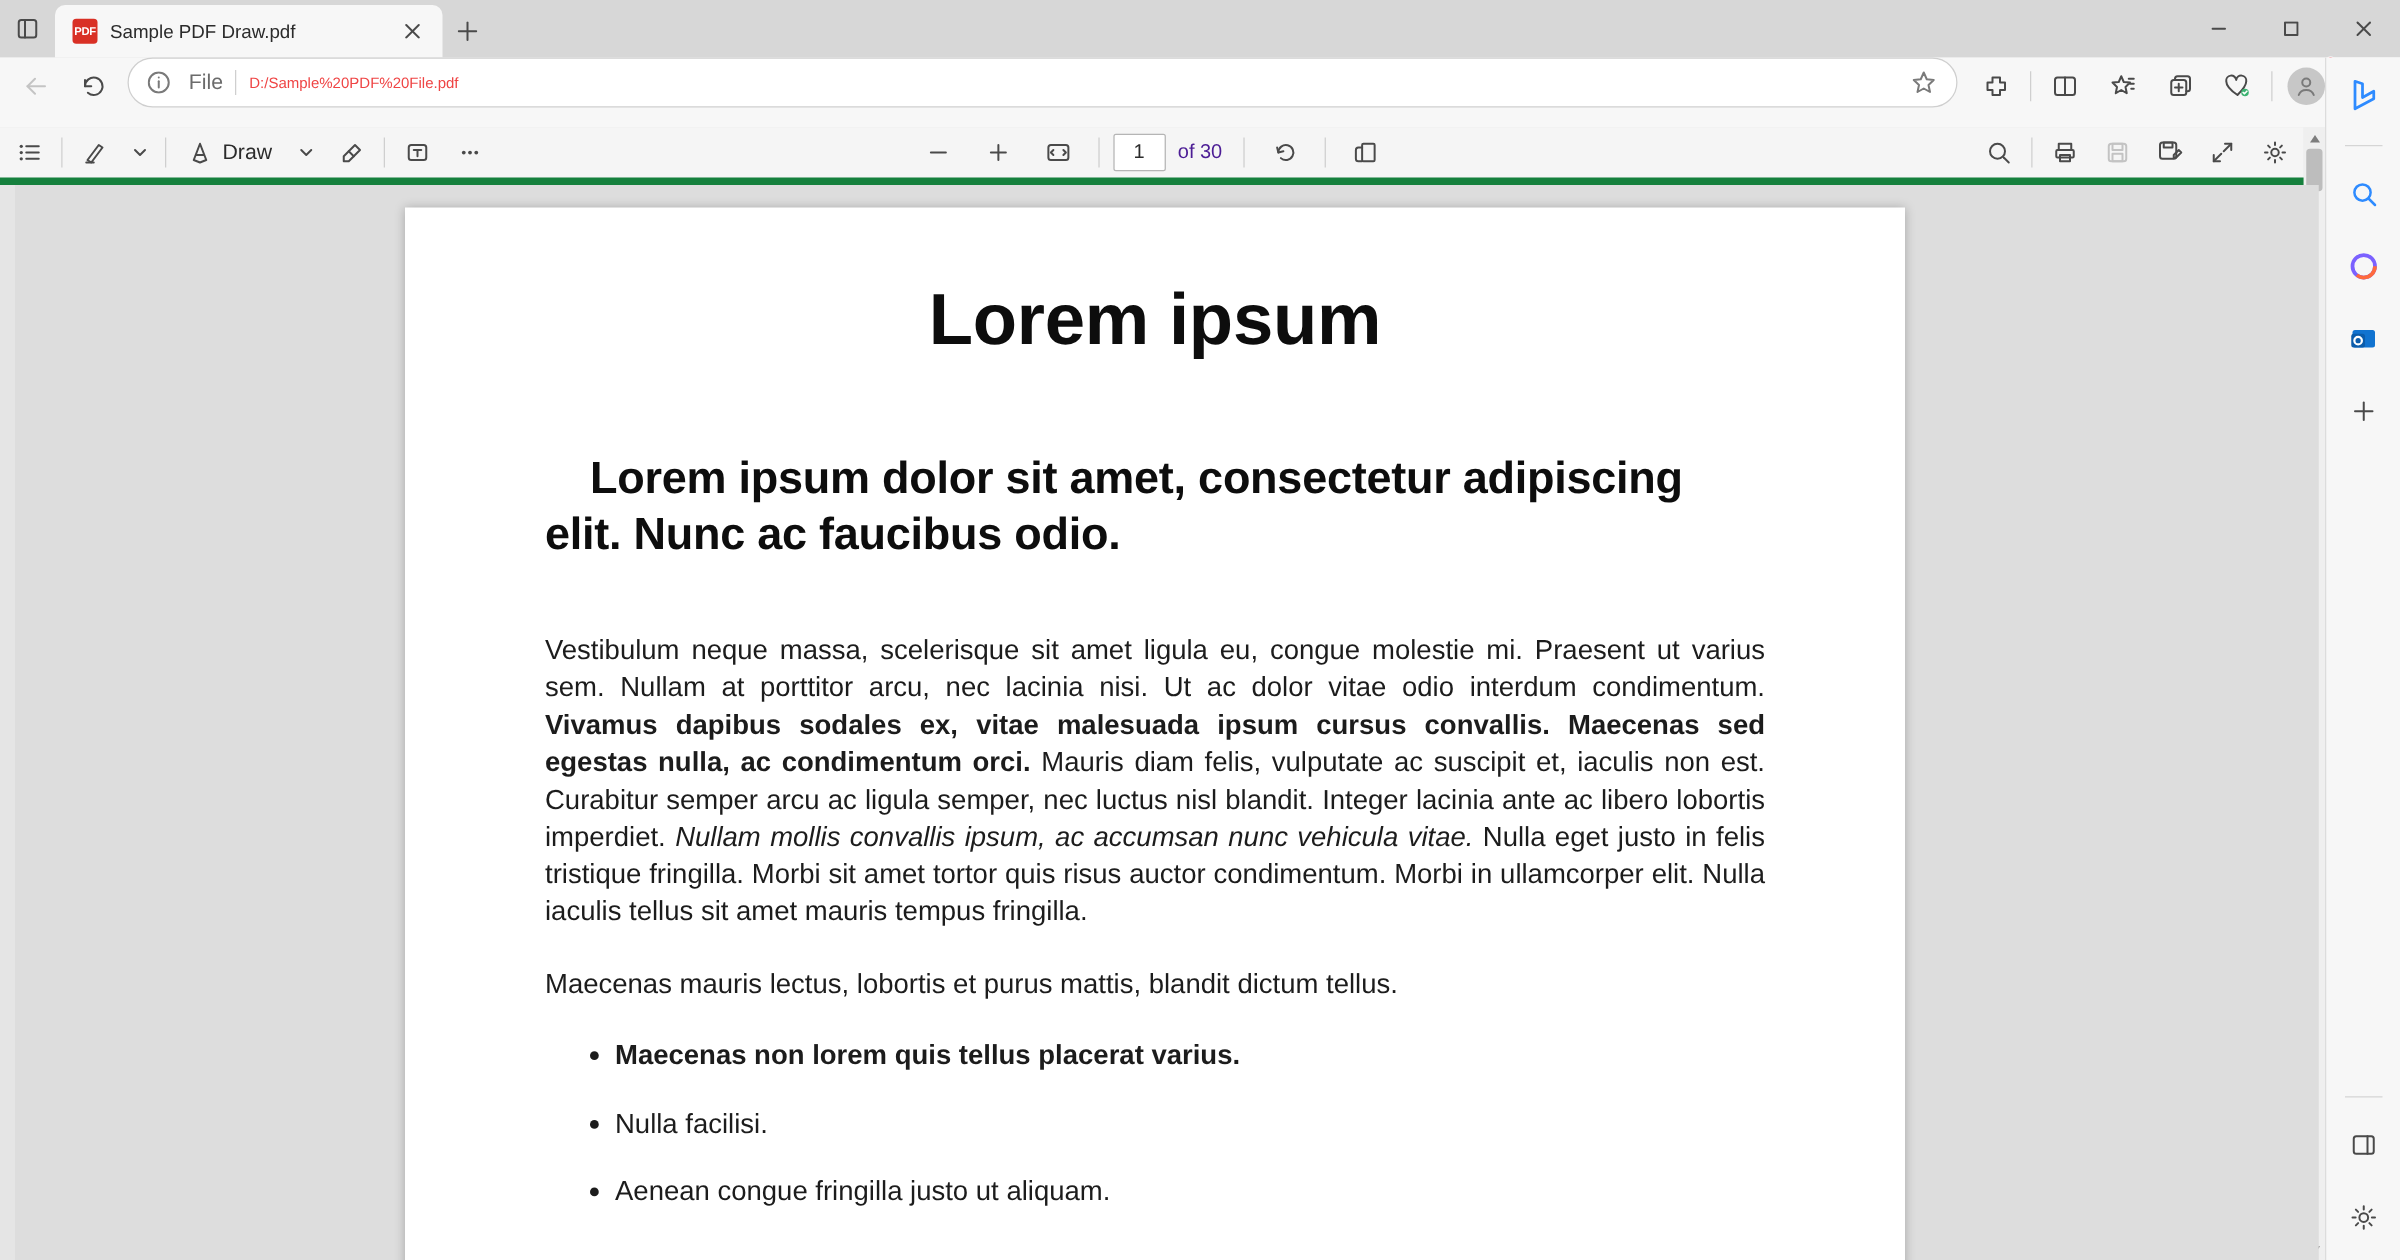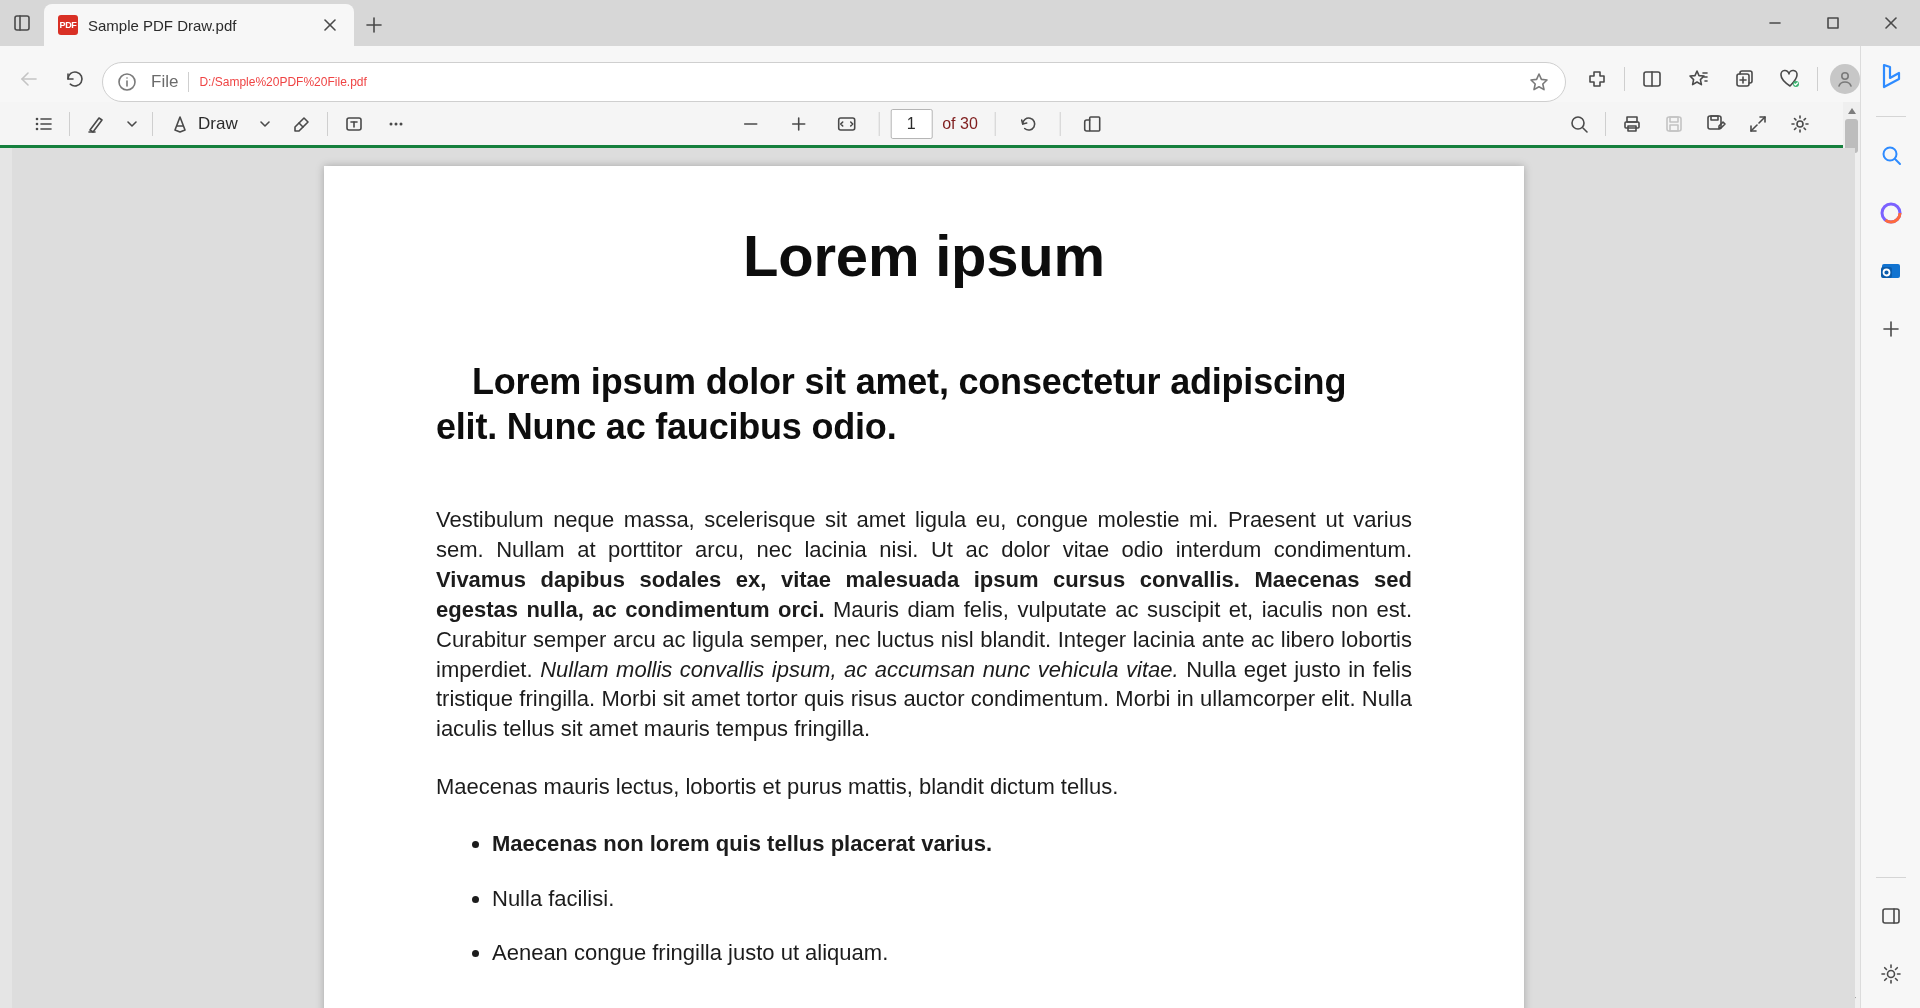--- a/index.html
+++ b/index.html
@@ -54,21 +54,21 @@
 .titlebar-spacer { flex: 1; }
 .win-controls { display: flex; }
 .win-btn {
   width: 58px; height: 46px;
   display: flex; align-items: center; justify-content: center;
 }
 
 .navbar {
   height: 56px;
   background: #f7f7f7;
-  display: flex; align-items: flex-end;
+  display: flex; align-items: flex-start;
   padding: 0 6px;
   gap: 0;
 }
 .nav-btn {
   width: 46px; height: 46px;
   display: flex; align-items: center; justify-content: center;
   border-radius: 6px;
 }
 .addressbar {
   flex: 1;
@@ -109,23 +109,23 @@
   background: #e81123; border: 1.5px solid #f7f7f7;
 }
 
 .pdfbar-wrap {
   position: absolute; top: 102px; left: 0;
   width: 1843px; height: 46px;
 }
 .pdfbar {
   height: 46px;
   background: #f5f5f5;
-  border-bottom: 3px solid #15803d;
+  border-bottom: 6px solid #15803d;
   display: flex; align-items: center;
-  padding: 0 22px;
+  padding: 0 2px;
   justify-content: space-between;
 }
 .pdfbar .nav-btn { width: 42px; height: 42px; }
 .pdfbar .divider {
   width: 1px; height: 24px; background: #cfcfcf; margin: 0 5px;
 }
 .draw-btn {
   display: flex; align-items: center; gap: 8px;
   padding: 0 12px; height: 42px; border-radius: 4px;
 }
@@ -141,21 +141,21 @@
 }
 .page-input {
   width: 42px; height: 30px;
   border: 1px solid #b5b5b5;
   background: #fff;
   text-align: center;
   font-size: 16px;
   border-radius: 2px;
   color: #2b2b2b;
 }
-.page-total { font-size: 16px; color: #7f1d1d; margin-left: 4px; margin-right: 6px; }
+.page-total { font-size: 16px; color: #4c1d95; margin-left: 4px; margin-right: 6px; }
 .pdfbar-right { margin-left: auto; display: flex; align-items: center; }
 
 .vscroll {
   position: absolute; top: 102px; right: 60px;
   width: 17px; height: 906px;
   background: #efefef;
   display: flex; flex-direction: column; align-items: center;
 }
 .vscroll-arrow {
   width: 17px; height: 17px;

